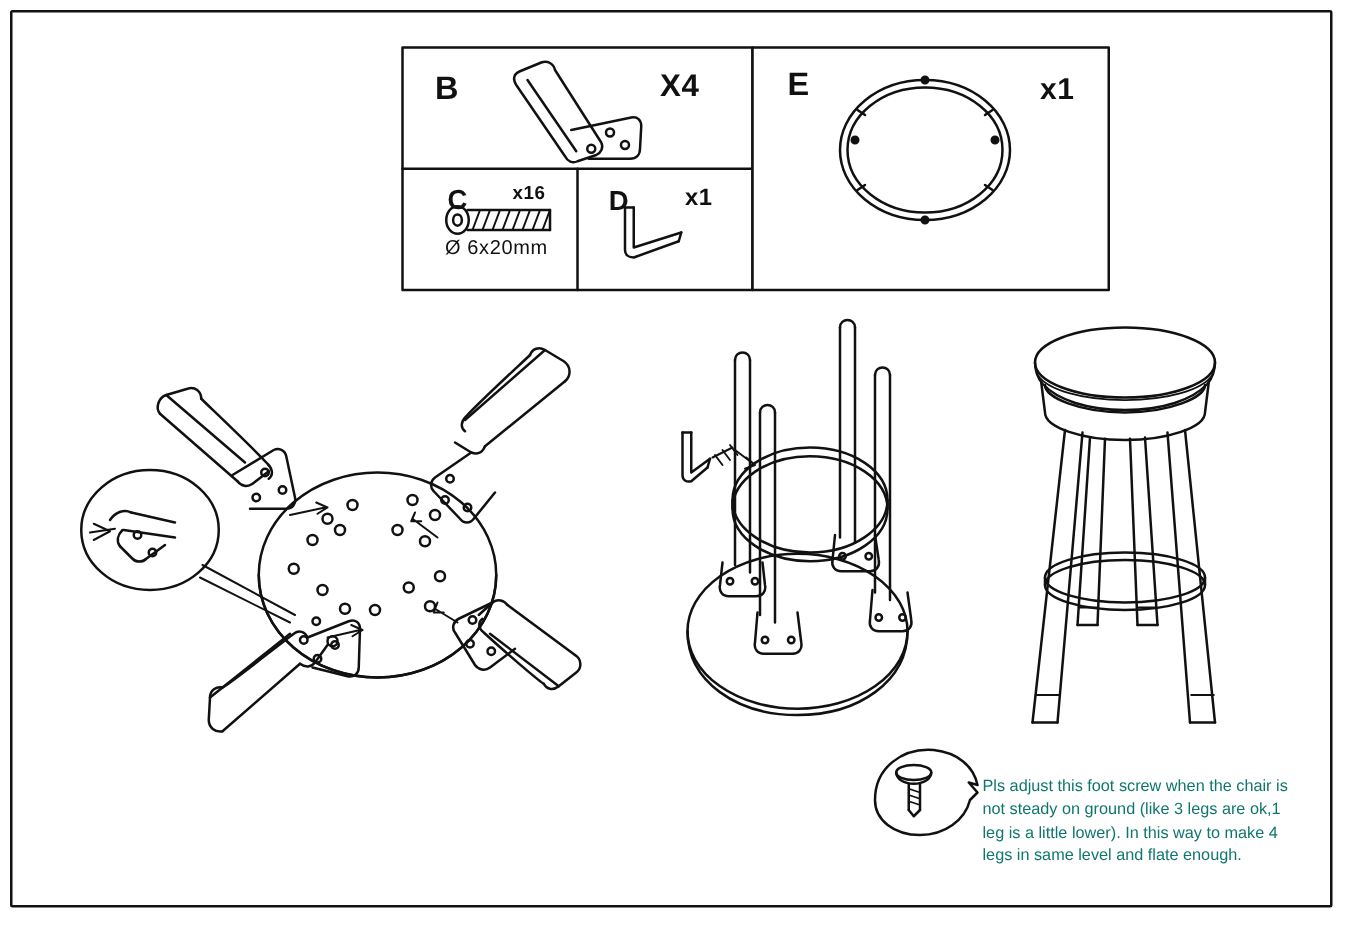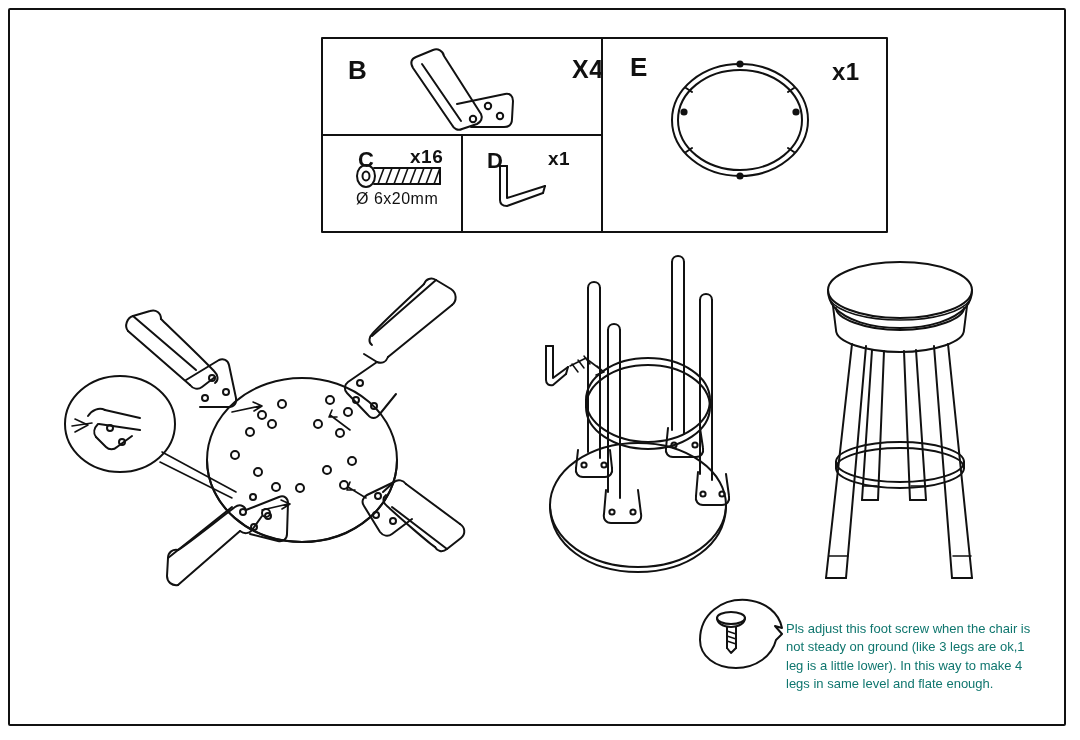--- a/index.html
+++ b/index.html
@@ -34,23 +34,23 @@
     width: 1080px;
     height: 740px;
   }
   .parts-label {
     position: absolute;
     font-weight: bold;
     color: #111;
     letter-spacing: 0.5px;
   }
   #lbl-B { left: 348px; top: 55px; font-size: 26px; }
-  #lbl-B-qty { left: 528px; top: 55px; font-size: 25px; margin-left: 44px; }
+  #lbl-B-qty { left: 528px; top: 55px; font-size: 25px; }
   #lbl-C { left: 358px; top: 147px; font-size: 22px; }
-  #lbl-C-qty { left: 410px; top: 146px; font-size: 19px; }
+  #lbl-C-qty { left: 410px; top: 146px; font-size: 15px; }
   #lbl-C-spec { left: 356px; top: 190px; font-size: 16px; font-weight: normal; }
   #lbl-D { left: 487px; top: 148px; font-size: 22px; }
   #lbl-D-qty { left: 548px; top: 148px; font-size: 19px; }
   #lbl-E { left: 630px; top: 52px; font-size: 26px; }
   #lbl-E-qty { left: 832px; top: 58px; font-size: 24px; }
 
   #note-text {
     position: absolute;
     left: 786px;
     top: 620px;

